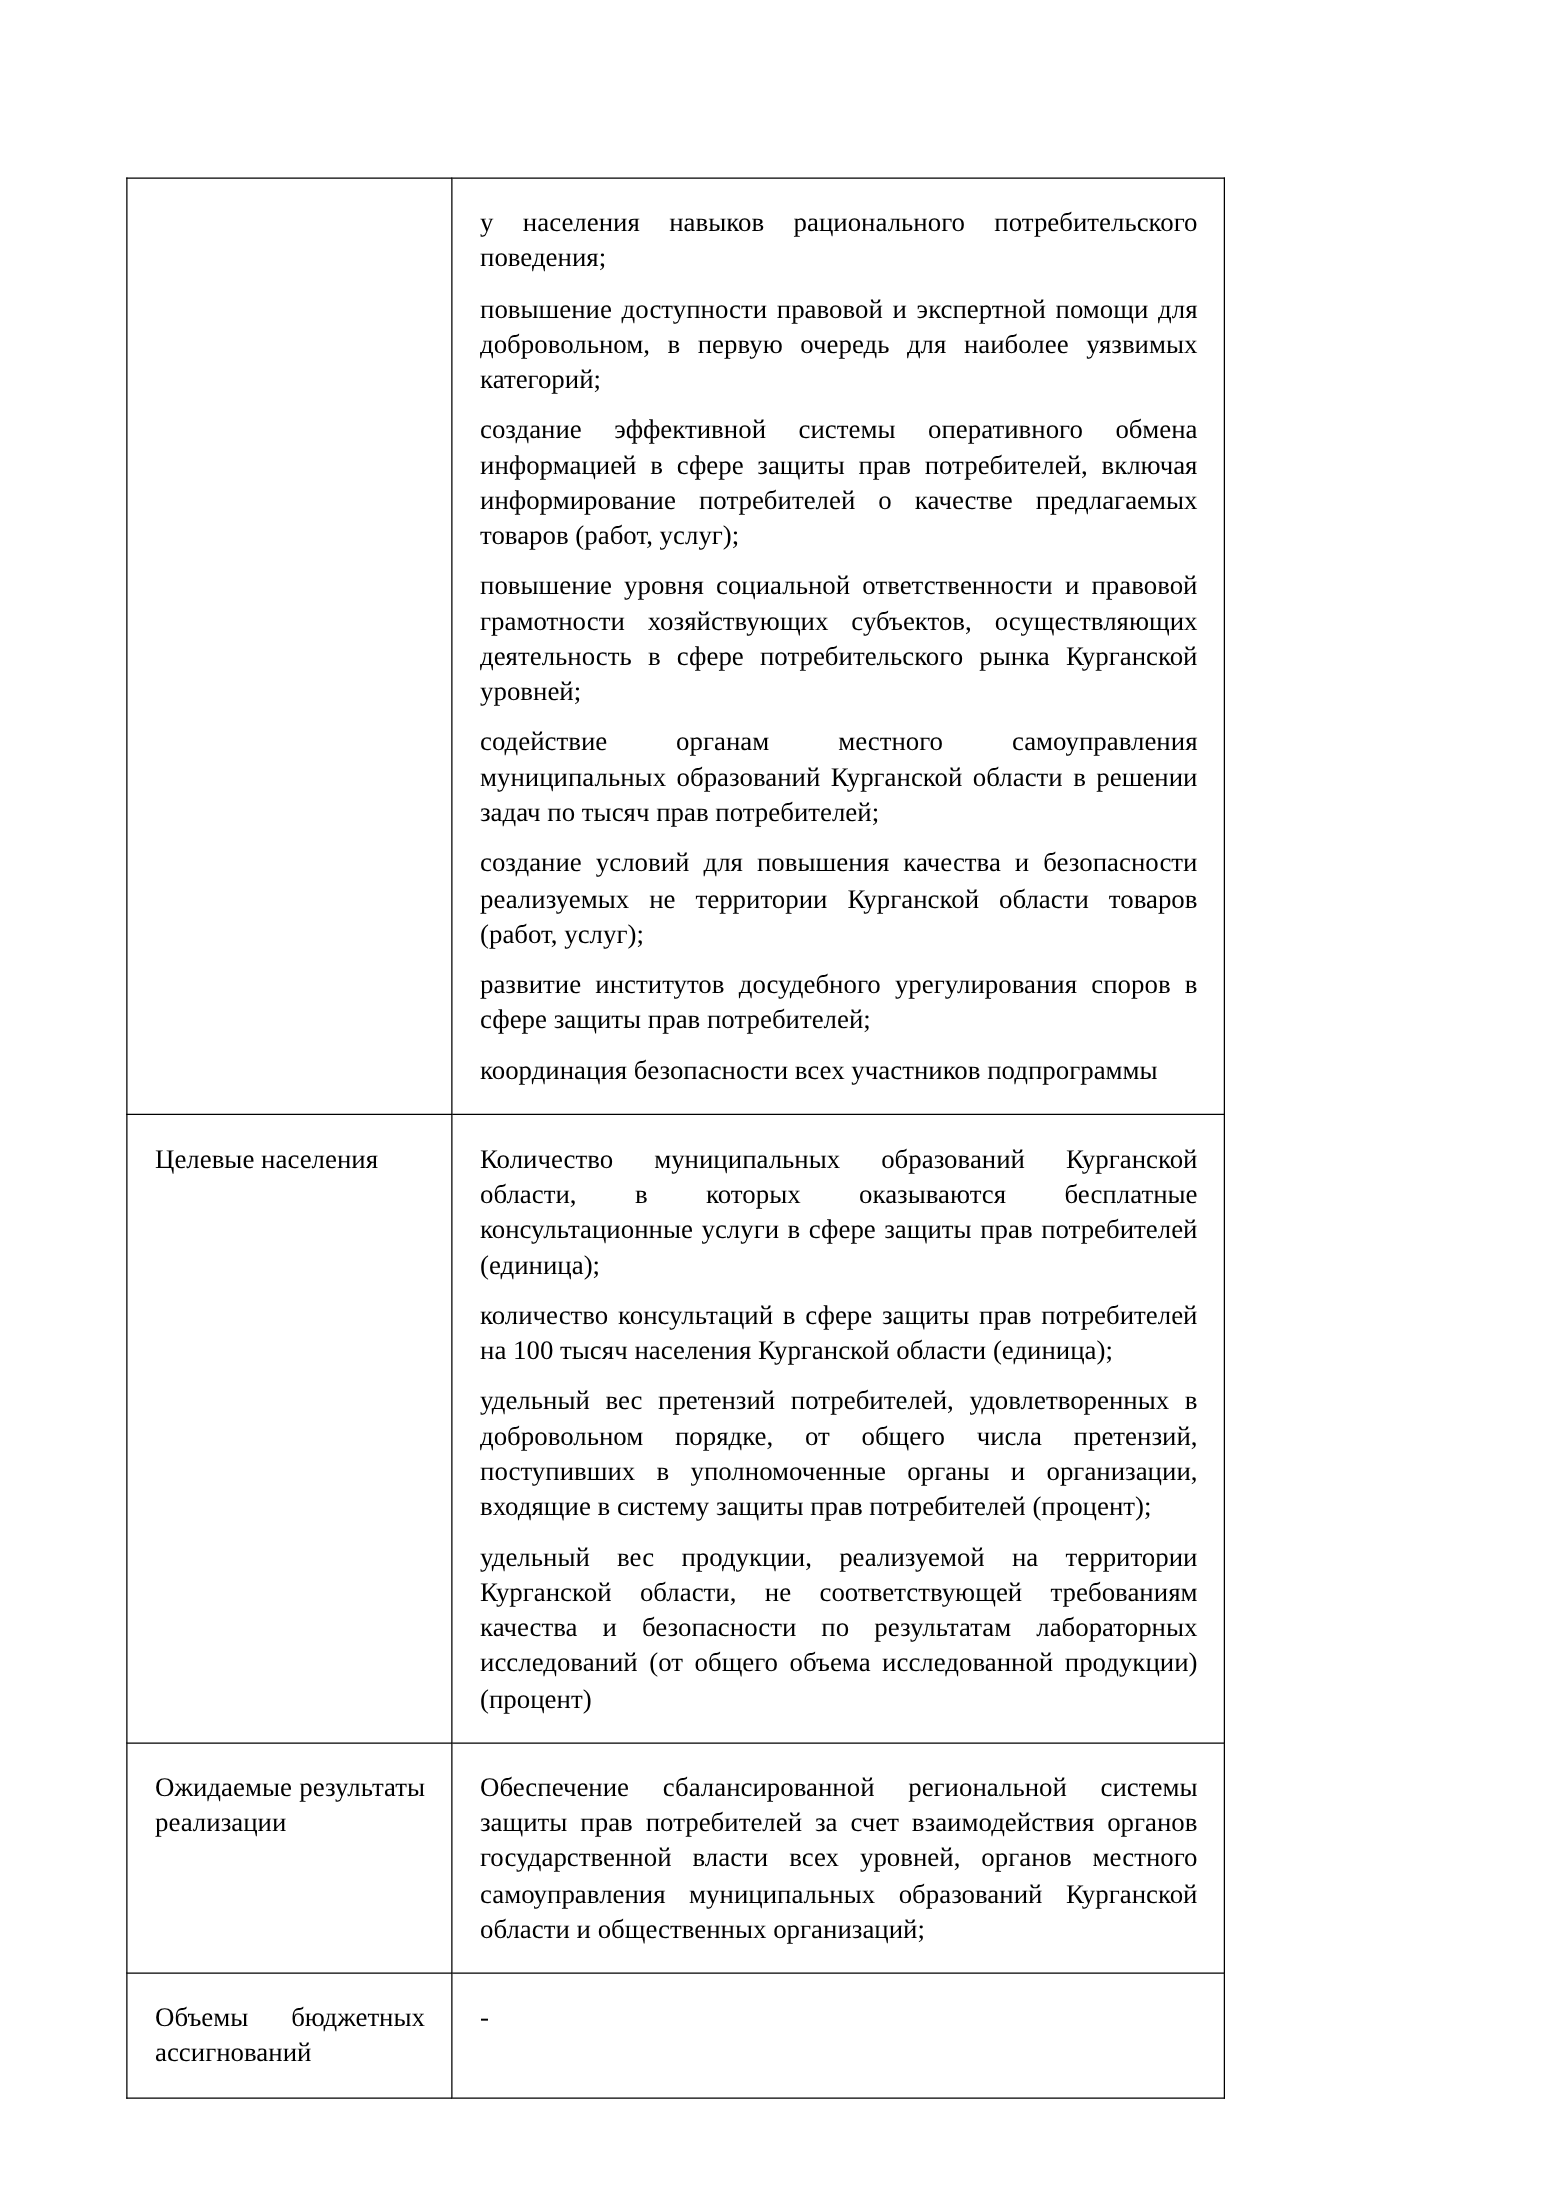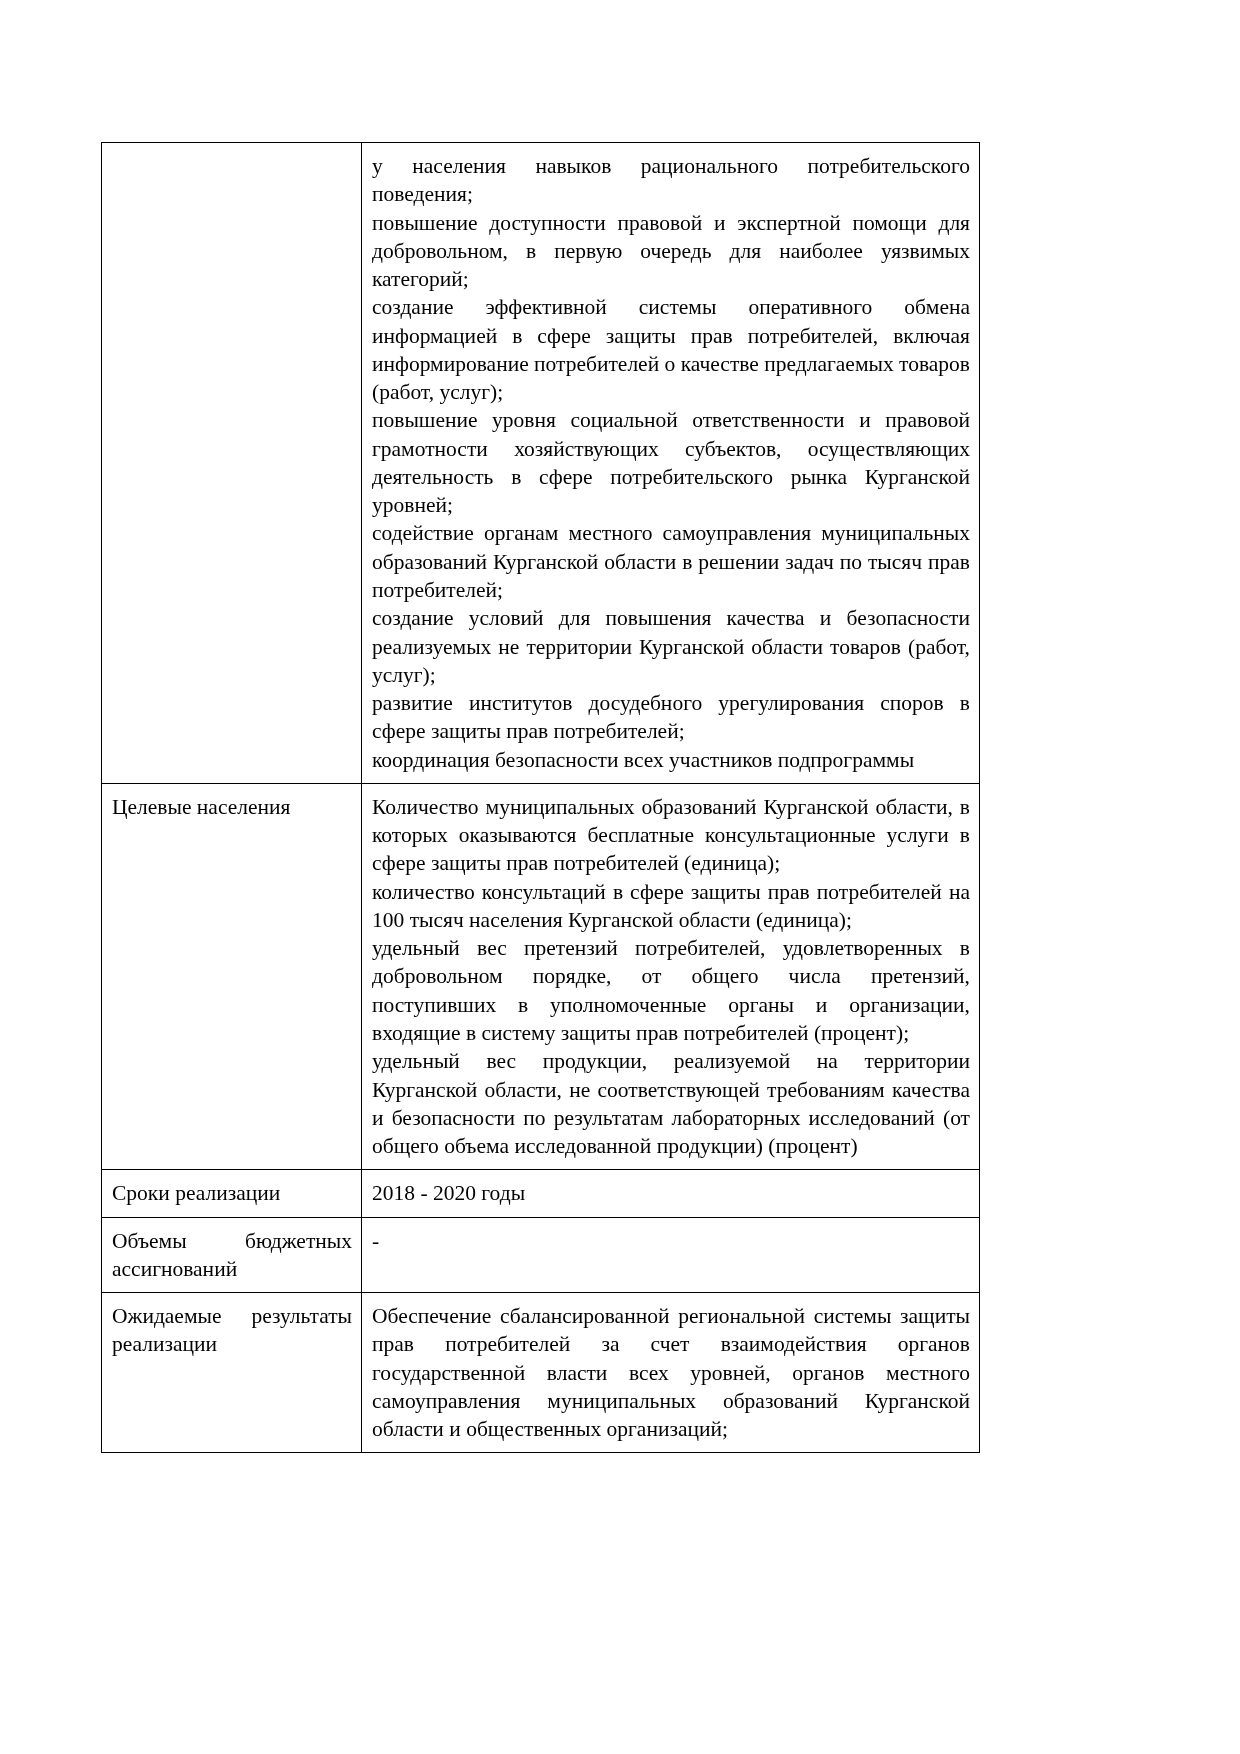--- a/index.html
+++ b/index.html
@@ -44,21 +44,21 @@
     text-align-last: left;
     hyphens: none;
   }
   td.value-cell {
     width: 598px;
     text-align: justify;
     text-align-last: left;
     hyphens: none;
   }
   .para {
-    margin: 0;
+    margin: 12px;
     text-align: justify;
     text-align-last: left;
   }
   
   td.empty-label {
     width: 240px;
   }
 </style>
 </head>
 <body>
@@ -89,43 +89,35 @@
           <p class="para">Целевые населения</p>
         </td>
         <td class="value-cell">
           <p class="para">Количество муниципальных образований Курганской области, в которых оказываются бесплатные консультационные услуги в сфере защиты прав потребителей (единица);</p>
           <p class="para">количество консультаций в сфере защиты прав потребителей на 100 тысяч населения Курганской области (единица);</p>
           <p class="para">удельный вес претензий потребителей, удовлетворенных в добровольном порядке, от общего числа претензий, поступивших в уполномоченные органы и организации, входящие в систему защиты прав потребителей (процент);</p>
           <p class="para">удельный вес продукции, реализуемой на территории Курганской области, не соответствующей требованиям качества и безопасности по результатам лабораторных исследований (от общего объема исследованной продукции) (процент)</p>
         </td>
       </tr>
 
+
       <tr>
         <td class="label-cell">
-          <p class="para">Сроки реализации</p>
+          <p class="para">Ожидаемые результаты реализации</p>
         </td>
         <td class="value-cell">
-          <p class="para">2018 - 2020 годы</p>
+          <p class="para">Обеспечение сбалансированной региональной системы защиты прав потребителей за счет взаимодействия органов государственной власти всех уровней, органов местного самоуправления муниципальных образований Курганской области и общественных организаций;</p>
         </td>
       </tr>
 
       <tr>
         <td class="label-cell">
           <p class="para">Объемы бюджетных ассигнований</p>
         </td>
         <td class="value-cell">
           <p class="para">-</p>
         </td>
       </tr>
 
-      <tr>
-        <td class="label-cell">
-          <p class="para">Ожидаемые результаты реализации</p>
-        </td>
-        <td class="value-cell">
-          <p class="para">Обеспечение сбалансированной региональной системы защиты прав потребителей за счет взаимодействия органов государственной власти всех уровней, органов местного самоуправления муниципальных образований Курганской области и общественных организаций;</p>
-        </td>
-      </tr>
-
     </tbody>
   </table>
 
 </div>
 
 </body></html>

